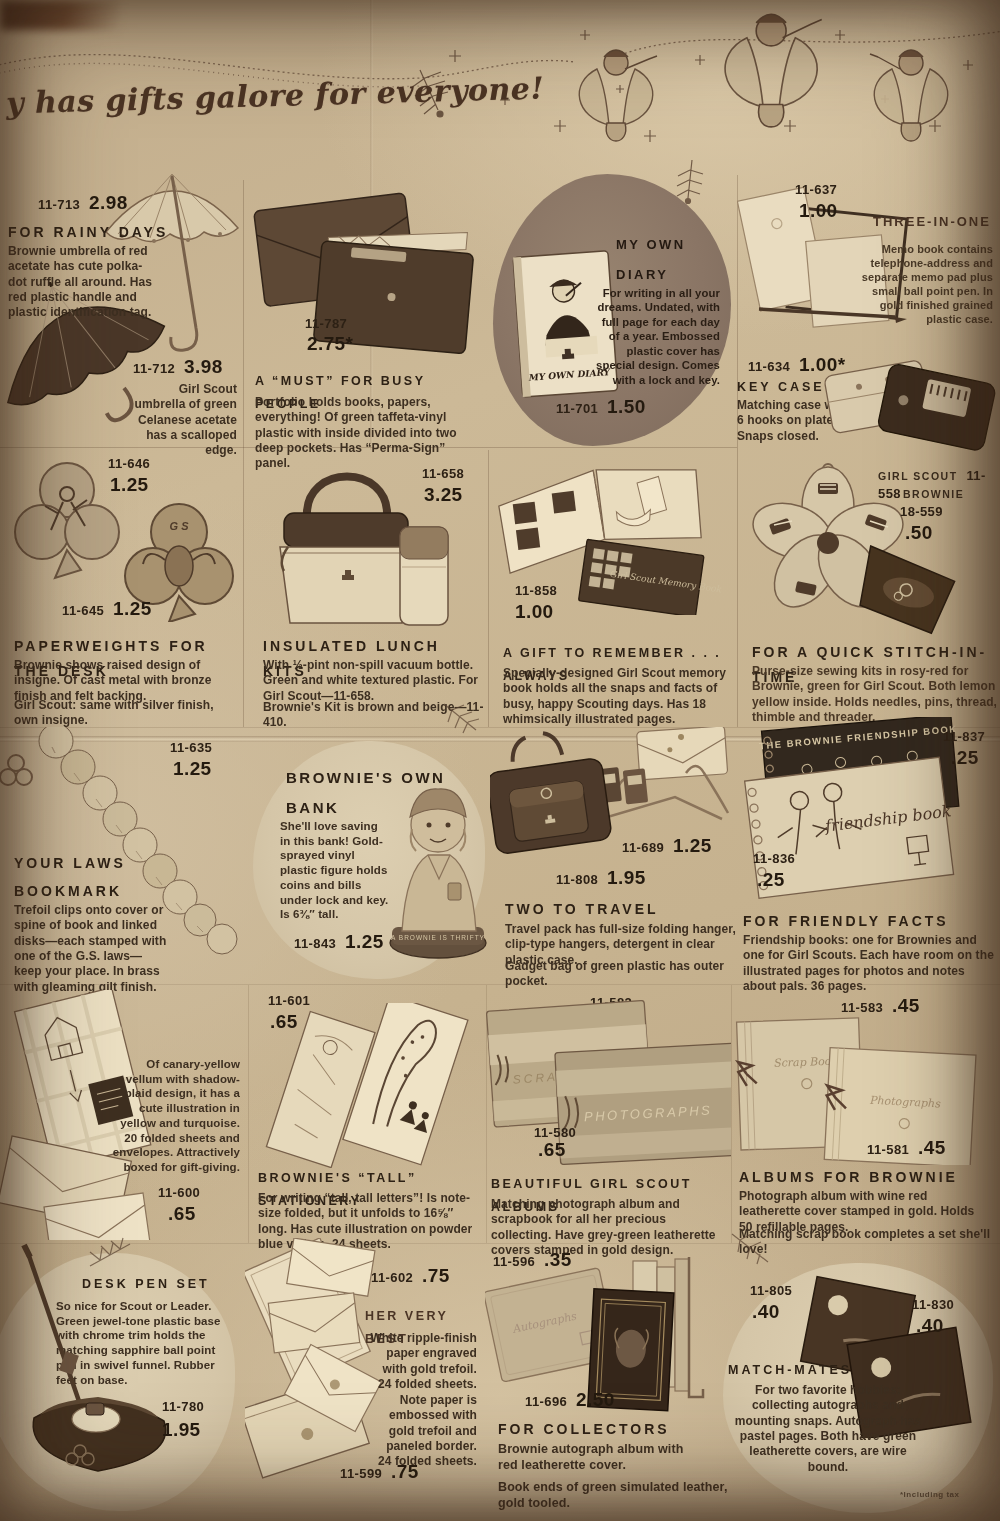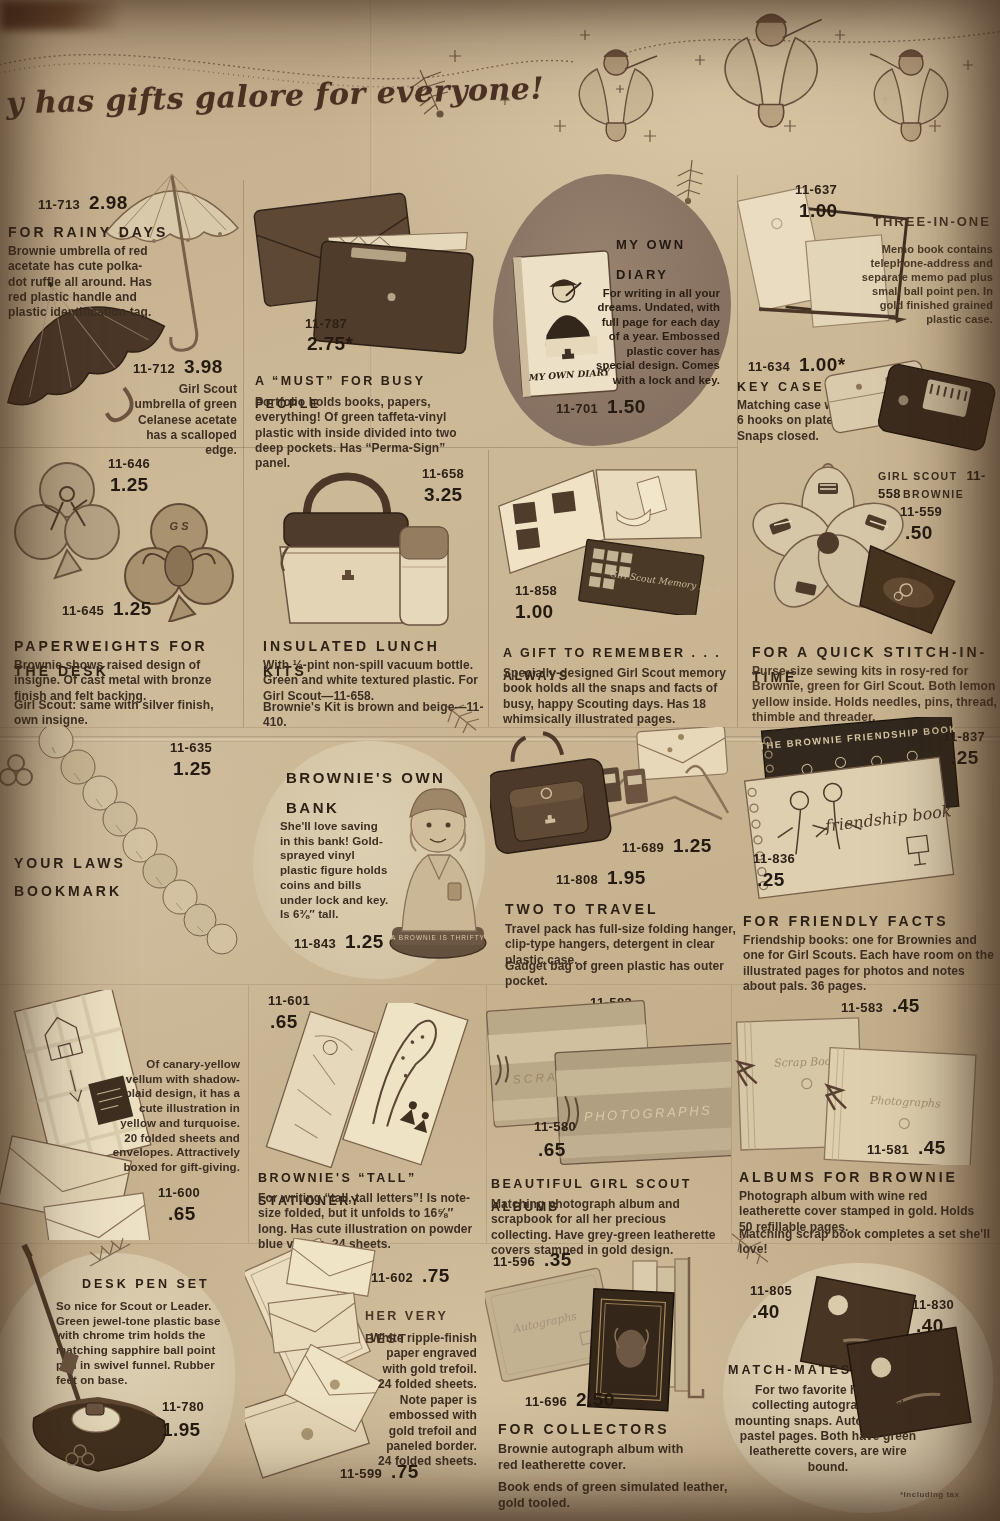--- a/index.html
+++ b/index.html
@@ -340,21 +340,21 @@
       </g>
       <g transform="rotate(14 170 140)">
         <path d="M120,102 L210,116 L200,172 L124,162 Z" fill="#47341f" stroke="#291c10" stroke-width="1.5"></path>
         <ellipse cx="168" cy="138" rx="26" ry="14" fill="#6a523a" opacity=".8"></ellipse>
         <circle cx="165" cy="136" r="6" fill="none" stroke="#cdbd9c" stroke-width="1.5"></circle>
         <circle cx="159" cy="144" r="4" fill="none" stroke="#cdbd9c" stroke-width="1.2"></circle>
       </g>
     </svg>
     <div class="abs" style="left:138px;top:16px"><span class="cap">GIRL SCOUT</span>&nbsp; <span class="code">11-558</span></div>
     <div class="abs cap" style="left:163px;top:38px">BROWNIE</div>
-    <div class="abs code" style="left:160px;top:54px">11-559</div>
+    <div class="abs code" style="left:160px;top:54px">18-559</div>
     <div class="abs price" style="left:165px;top:72px">.50</div>
     <div class="abs h" style="left:12px;top:190px">FOR A QUICK STITCH-IN-TIME</div>
     <div class="abs d" style="left:12px;top:214px;width:248px;color:#4a3826">Purse-size sewing kits in rosy-red for Brownie, green for Girl Scout. Both lemon yellow inside. Holds needles, pins, thread, thimble and threader.</div>
   </section>
 
   <section class="cell" style="left:0;top:727px;width:243px;height:258px">
     <svg class="abs" style="left:0px;top:0px" width="243" height="235" viewBox="0 0 243 235">
       <g stroke="#77604a" stroke-width="1">
         <path d="M52,8 L228,222" stroke="#9b8569" stroke-dasharray="3 6"></path>
         <circle cx="56" cy="14" r="17" fill="#d2c2a2"></circle>
@@ -372,20 +372,21 @@
           <circle cx="8" cy="50" r="8"></circle>
           <circle cx="24" cy="50" r="8"></circle>
       </g>
       <g stroke="#8a735a" stroke-width="1" opacity=".6">
         <path d="M52,20 q6,12 0,0 M74,46 l6,8 M96,72 l6,8 M116,98 l6,8 M136,124 l6,8 M156,150 l6,8 M176,176 l6,7 M197,199 l6,6"></path>
       </g>
     </svg>
     <div class="abs code" style="left:170px;top:13px">11-635</div>
     <div class="abs price" style="left:173px;top:31px">1.25</div>
     <div class="abs h" style="left:14px;top:122px;width:130px;line-height:2">YOUR LAWS BOOKMARK</div>
+    <div class="abs d" style="left:14px;top:176px;width:155px">Trefoil clips onto cover or spine of book and linked disks—each stamped with one of the G.S. laws—keep your place. In brass with gleaming gilt finish.</div>
   </section>
 
   <section class="cell" style="left:250px;top:727px;width:240px;height:258px">
     <div class="blob blob-light" style="left:3px;top:14px;width:232px;height:238px"></div>
     <div class="abs h" style="left:36px;top:36px;width:160px;font-size:15px;letter-spacing:2.5px;line-height:2">BROWNIE'S OWN BANK</div>
     <div class="abs d" style="left:30px;top:92px;width:110px;font-size:11.5px">She'll love saving in this bank! Gold-sprayed vinyl plastic figure holds coins and bills under lock and key. Is 6⅜″ tall.</div>
     <svg class="abs" style="left:138px;top:24px" width="100" height="212" viewBox="0 0 100 212">
       <ellipse cx="50" cy="192" rx="48" ry="15" fill="#63503d" stroke="#3f2f21" stroke-width="1.3"></ellipse>
       <rect x="4" y="176" width="92" height="18" rx="6" fill="#6b5743"></rect>
       <text x="50" y="189" font-size="6.5" letter-spacing="1" text-anchor="middle" fill="#d6c6a5">A BROWNIE IS THRIFTY</text>
@@ -565,21 +566,21 @@
         <path d="M12,50 q6,18 -4,30 M20,52 q4,16 -2,26" stroke="#5f4a35" stroke-width="2" fill="none"></path>
       </g>
       <g transform="rotate(-3 160 110)">
         <rect x="72" y="48" width="182" height="112" rx="3" fill="#b09f80" stroke="#6d5742" stroke-width="1.3"></rect>
         <rect x="72" y="66" width="182" height="26" fill="#cbbb9b" opacity=".8"></rect>
         <rect x="72" y="132" width="182" height="22" fill="#cbbb9b" opacity=".6"></rect>
         <text x="162" y="118" font-size="13" letter-spacing="2.5" text-anchor="middle" fill="#d8c9a8" font-style="italic">PHOTOGRAPHS</text>
         <path d="M80,92 q8,20 -4,34 M90,94 q5,18 -2,30" stroke="#5f4a35" stroke-width="2" fill="none"></path>
       </g>
     </svg>
-    <div class="abs code" style="left:48px;top:134px">11-580</div>
+    <div class="abs code" style="left:48px;top:140px">11-580</div>
     <div class="abs price" style="left:52px;top:154px">.65</div>
     <div class="abs h h-sm" style="left:5px;top:188px;letter-spacing:2.5px">BEAUTIFUL GIRL SCOUT ALBUMS</div>
     <div class="abs d" style="left:5px;top:212px;width:236px">Matching photograph album and scrapbook for all her precious collecting. Have grey-green leatherette covers stamped in gold design.</div>
   </section>
 
   <section class="cell" style="left:731px;top:985px;width:269px;height:258px">
     <div class="abs" style="left:110px;top:10px"><span class="code">11-583</span>&nbsp; <span class="price">.45</span></div>
     <svg class="abs" style="left:2px;top:25px" width="250" height="155" viewBox="0 0 250 155">
       <g transform="rotate(-2 65 80)">
         <rect x="6" y="10" width="122" height="128" fill="#d6c7a7" stroke="#8a735a" stroke-width="1.3"></rect>

